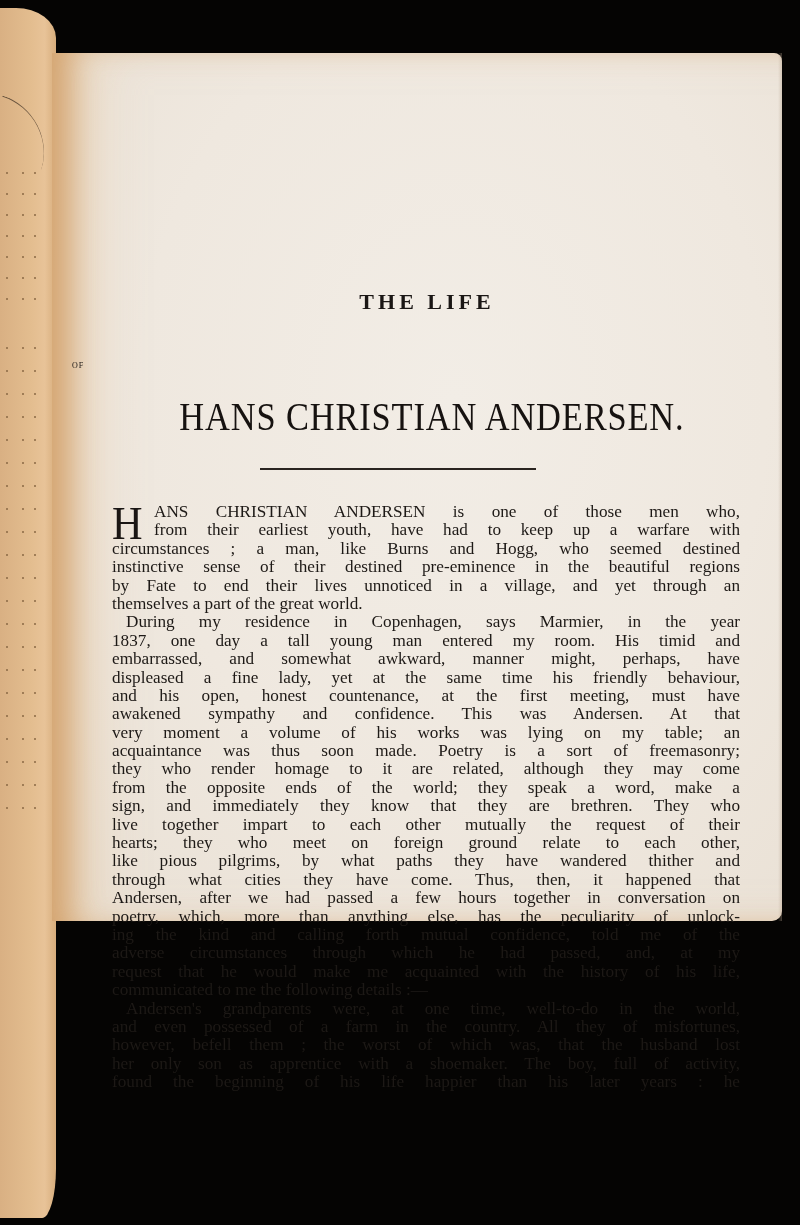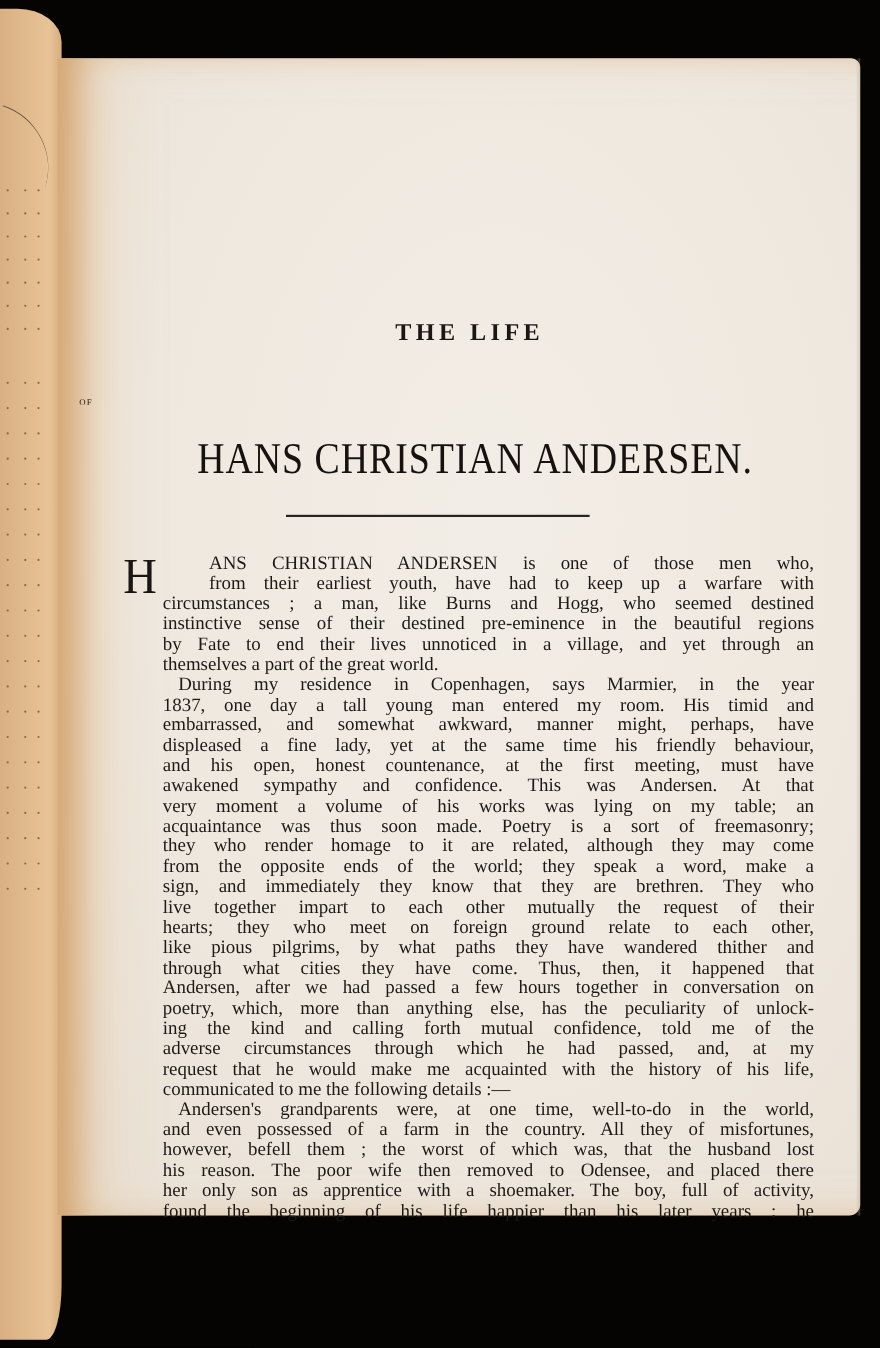--- a/index.html
+++ b/index.html
@@ -63,21 +63,21 @@
       background: #8a6845;
       border-radius: 50%;
       top: 4px;
     }
     
     .page {
       position: absolute;
       left: 52px;
       top: 53px;
       width: 730px;
-      height: 1052px;
+      height: 868px;
       background: radial-gradient(ellipse at 55% 40%, #f2ede6 0%, #efe8df 55%, #e9e0d4 100%);
       border-top-right-radius: 8px;
       border-bottom-right-radius: 10px;
       box-shadow: inset 30px 0 30px -12px rgba(205,150,90,0.75), inset 60px 0 60px -30px rgba(230,190,140,0.5);
     }
     .page::after {
       content: "";
       position: absolute;
       right: 0;
       top: 0;
@@ -143,21 +143,20 @@
       line-height: 18.4px;
       color: #1d1916;
     }
     .line {
       display: block;
       white-space: nowrap;
       text-align: justify;
       text-align-last: justify;
       height: 18.4px;
       overflow: visible;
-      margin-left: 36px;
     }
     .line.last {
       text-align-last: left;
     }
     .line.indent {
       padding-left: 14px;
     }
     .line.dropcap-indent {
       padding-left: 42px;
     }
@@ -365,20 +364,19 @@
         <span class="line">ing the kind and calling forth mutual confidence, told me of the</span>
         <span class="line">adverse circumstances through which he had passed, and, at my</span>
         <span class="line">request that he would make me acquainted with the history of his life,</span>
         <span class="line last">communicated to me the following details :—</span>
       </div>
 
       <div>
         <span class="line indent">Andersen's grandparents were, at one time, well-to-do in the world,</span>
         <span class="line">and even possessed of a farm in the country.  All they of misfortunes,</span>
         <span class="line">however, befell them ;  the worst of which was, that the husband lost</span>
-        <span class="line">his reason.  The poor wife then removed to Odensee, and placed there</span>
         <span class="line">her only son as apprentice with a shoemaker.  The boy, full of activity,</span>
         <span class="line">found the beginning of his life happier than his later years :  he</span>
       </div>
     </div>
 
   </div>
 </div>
 
 </body></html>

